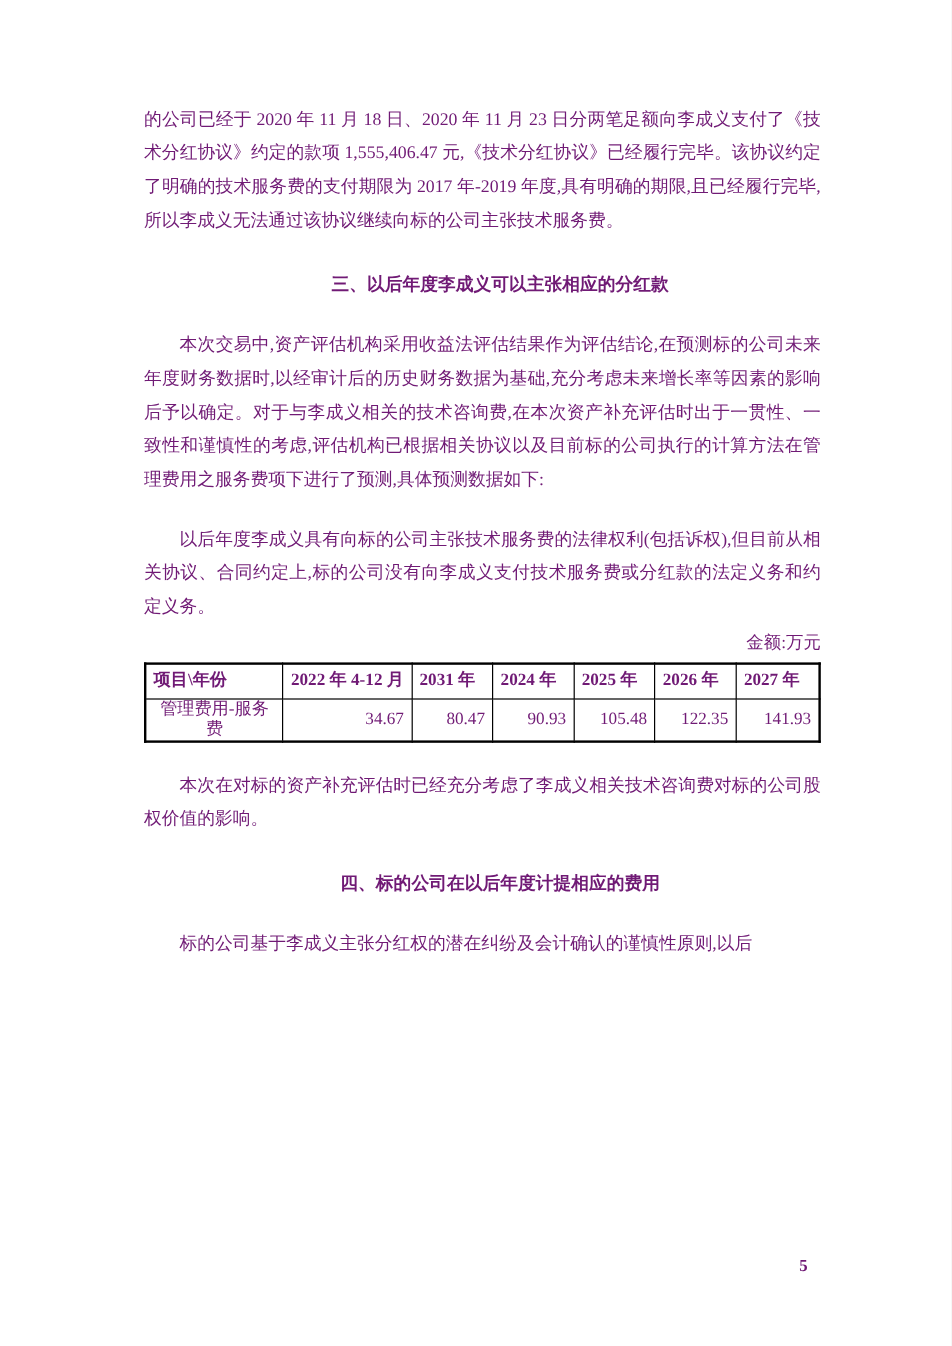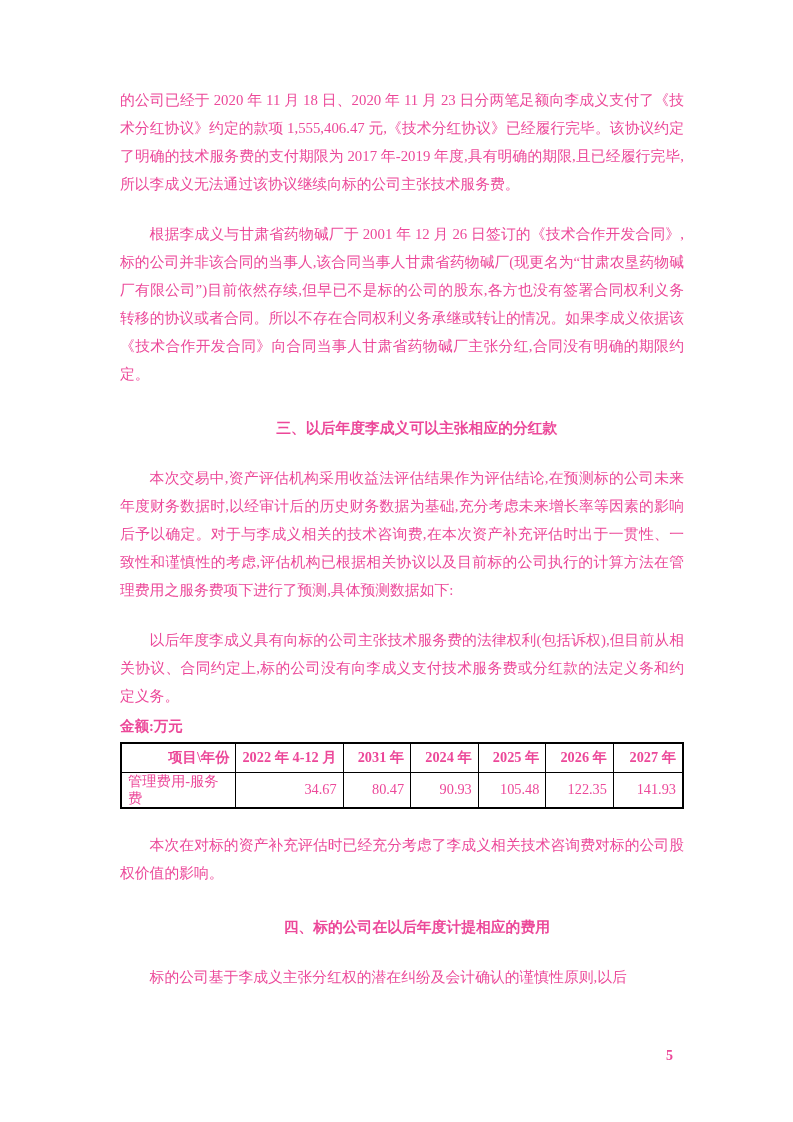--- a/index.html
+++ b/index.html
@@ -3,21 +3,21 @@
 <meta charset="utf-8">
 <style>
   * { margin: 0; padding: 0; box-sizing: border-box; }
   html, body { background: #ffffff; }
   .page {
     position: relative;
     width: 793px;
     height: 1122px;
     margin: 0 auto;
     background: #ffffff;
-    color: #ec4899;
+    color: #701a75;
     font-family: "Liberation Serif", "DejaVu Serif", serif;
     outline: 1px solid #d8d8d8;
     overflow: hidden;
   }
   .content {
     position: absolute;
     left: 120px;
     top: 86px;
     width: 564px;
     font-size: 14.8px;
@@ -35,63 +35,62 @@
     font-size: 14.8px;
     line-height: 28px;
     font-weight: bold;
     text-indent: 2em;
     font-family: "Liberation Sans", "DejaVu Sans", sans-serif;
     text-align: center;
   }
   .amount-note {
     margin-top: 2px;
     line-height: 28px;
+    text-align: right;
     font-size: 14.5px;
-    font-weight: bold;
   }
   table.forecast {
     width: 100%;
     margin-top: 2px;
     border-collapse: collapse;
     font-size: 14.3px;
     border: 2px solid #000;
   }
   table.forecast th,
   table.forecast td {
     border: 1px solid #000;
     height: 29px;
     padding: 0 6px;
     line-height: 1.2;
     vertical-align: middle;
   }
   table.forecast th {
     font-weight: bold;
-    text-align: right;
+    text-align: left;
     white-space: nowrap;
   }
-  table.forecast td.label { text-align: left; }
+  table.forecast td.label { text-align: center; }
   table.forecast td.num { text-align: right; }
   .page-number {
     position: absolute;
     right: 120px;
     bottom: 58px;
     font-size: 14px;
     font-weight: bold;
     font-family: "Liberation Serif", "DejaVu Serif", serif;
   }
 </style>
 </head>
 <body>
 
 <div class="page">
   <div class="content">
 
     <p class="para first no-indent">的公司已经于 2020 年 11 月 18 日、2020 年 11 月 23 日分两笔足额向李成义支付了《技术分红协议》约定的款项 1,555,406.47 元,《技术分红协议》已经履行完毕。该协议约定了明确的技术服务费的支付期限为 2017 年-2019 年度,具有明确的期限,且已经履行完毕,所以李成义无法通过该协议继续向标的公司主张技术服务费。</p>
 
-    <p class="para">根据李成义与甘肃省药物碱厂于 2001 年 12 月 26 日签订的《技术合作开发合同》,标的公司并非该合同的当事人,该合同当事人甘肃省药物碱厂(现更名为“甘肃农垦药物碱厂有限公司”)目前依然存续,但早已不是标的公司的股东,各方也没有签署合同权利义务转移的协议或者合同。所以不存在合同权利义务承继或转让的情况。如果李成义依据该《技术合作开发合同》向合同当事人甘肃省药物碱厂主张分红,合同没有明确的期限约定。</p>
 
     <h3 class="heading">三、以后年度李成义可以主张相应的分红款</h3>
 
     <p class="para">本次交易中,资产评估机构采用收益法评估结果作为评估结论,在预测标的公司未来年度财务数据时,以经审计后的历史财务数据为基础,充分考虑未来增长率等因素的影响后予以确定。对于与李成义相关的技术咨询费,在本次资产补充评估时出于一贯性、一致性和谨慎性的考虑,评估机构已根据相关协议以及目前标的公司执行的计算方法在管理费用之服务费项下进行了预测,具体预测数据如下:</p>
 
     <p class="para">以后年度李成义具有向标的公司主张技术服务费的法律权利(包括诉权),但目前从相关协议、合同约定上,标的公司没有向李成义支付技术服务费或分红款的法定义务和约定义务。</p>
 
     <div class="amount-note">金额:万元</div>
 
     <table class="forecast">

